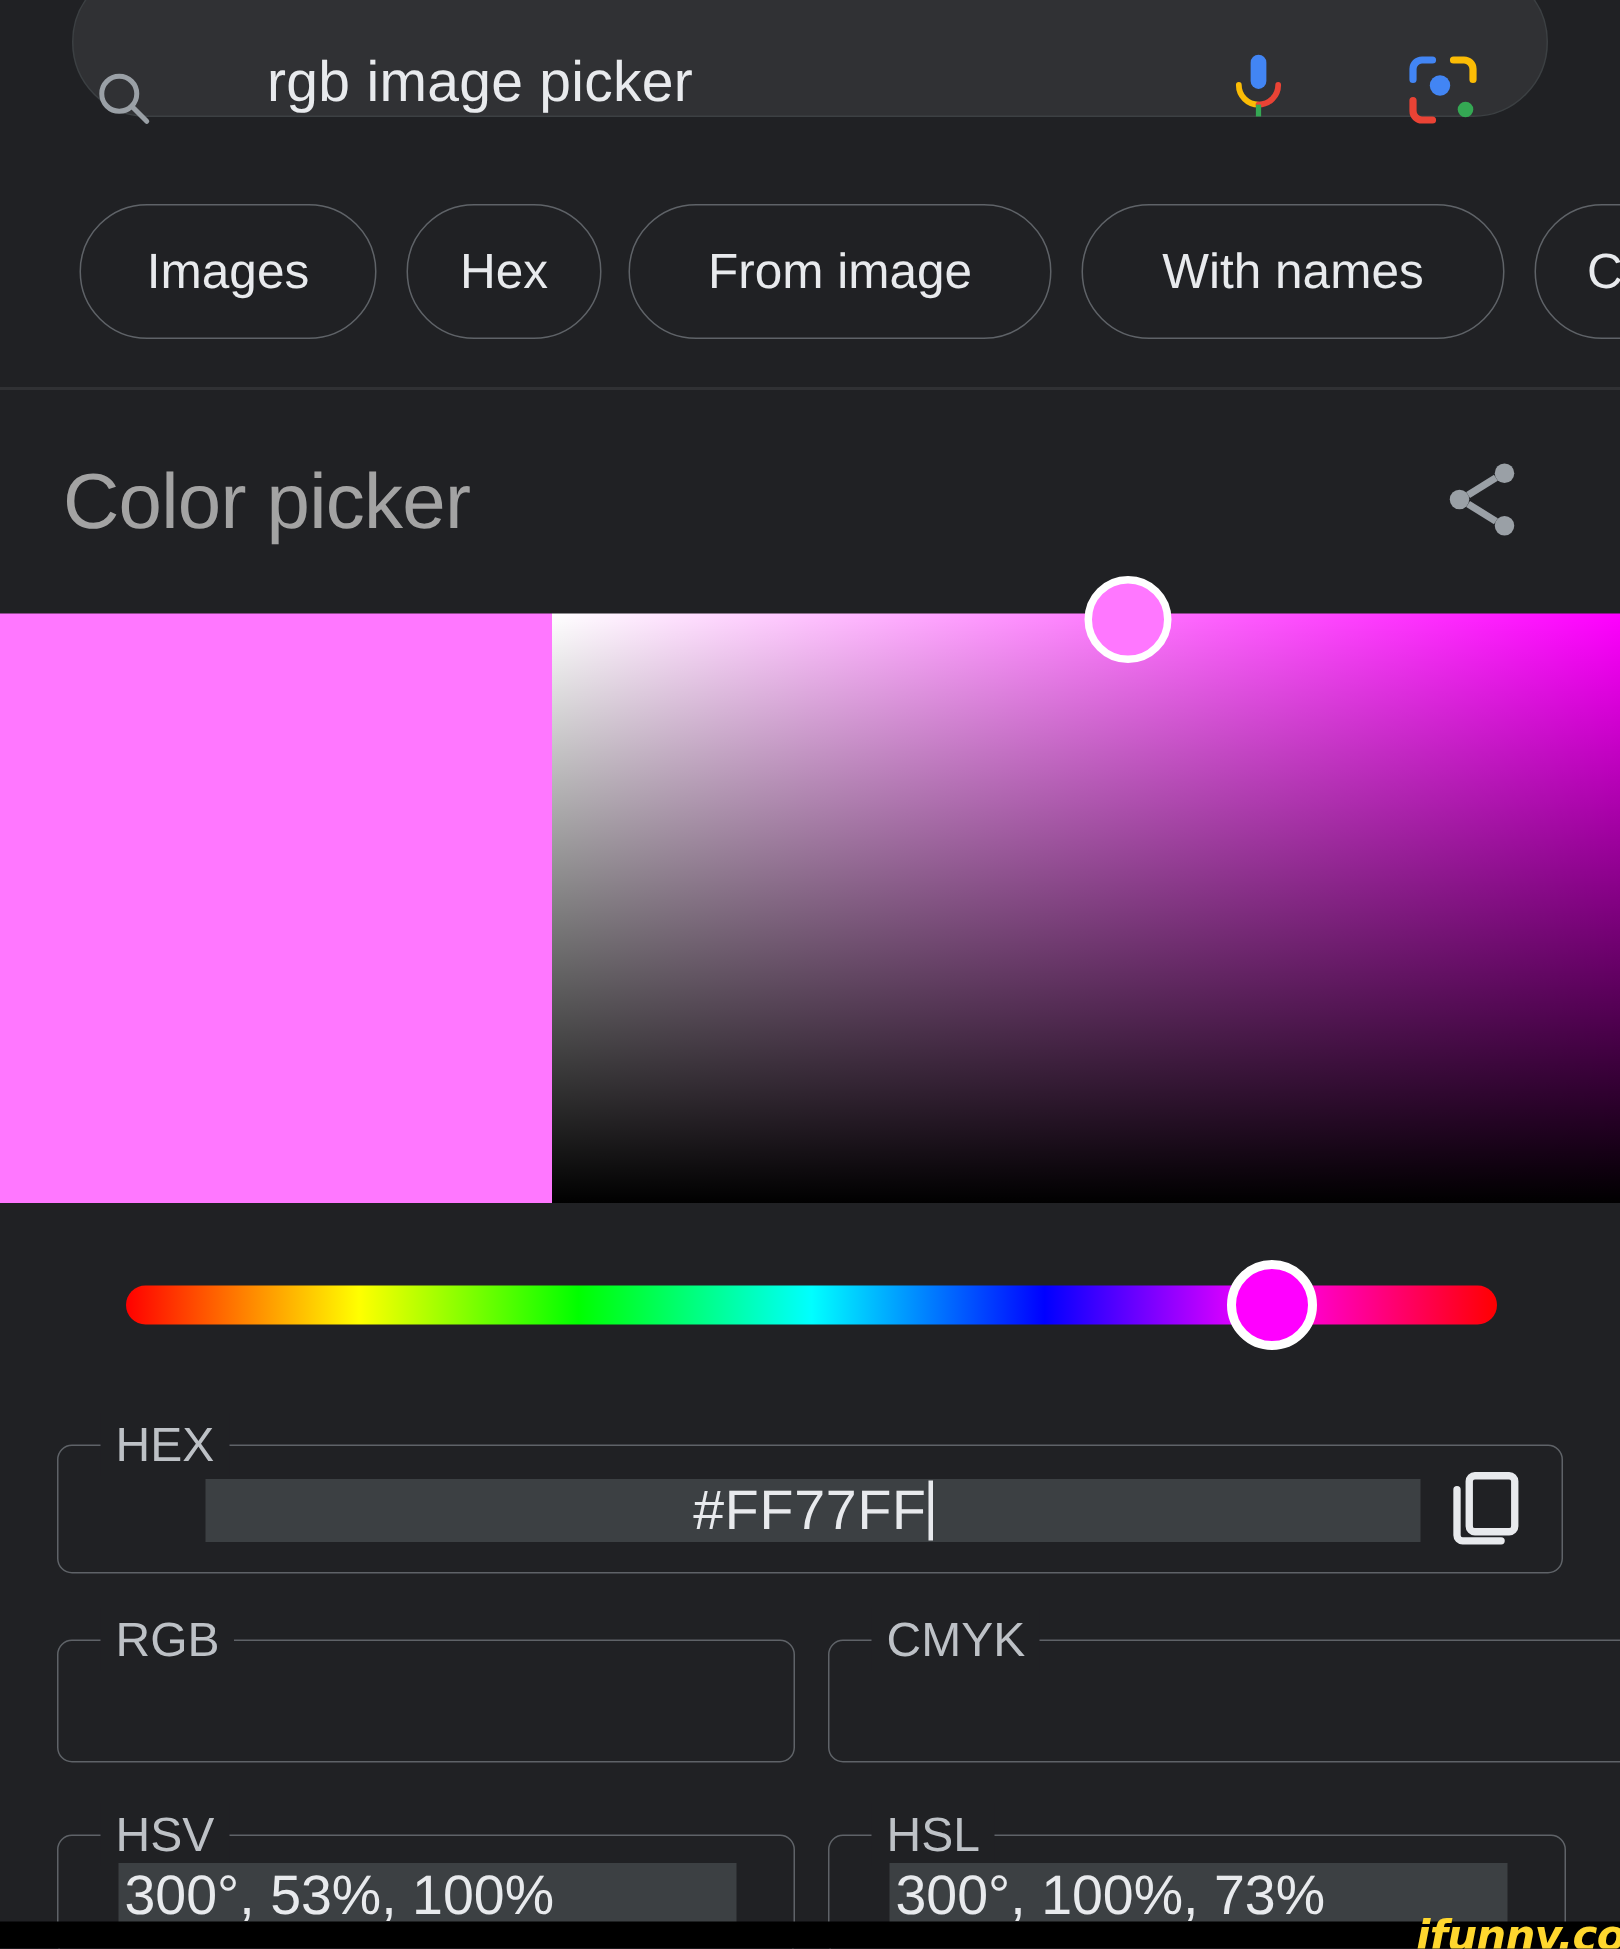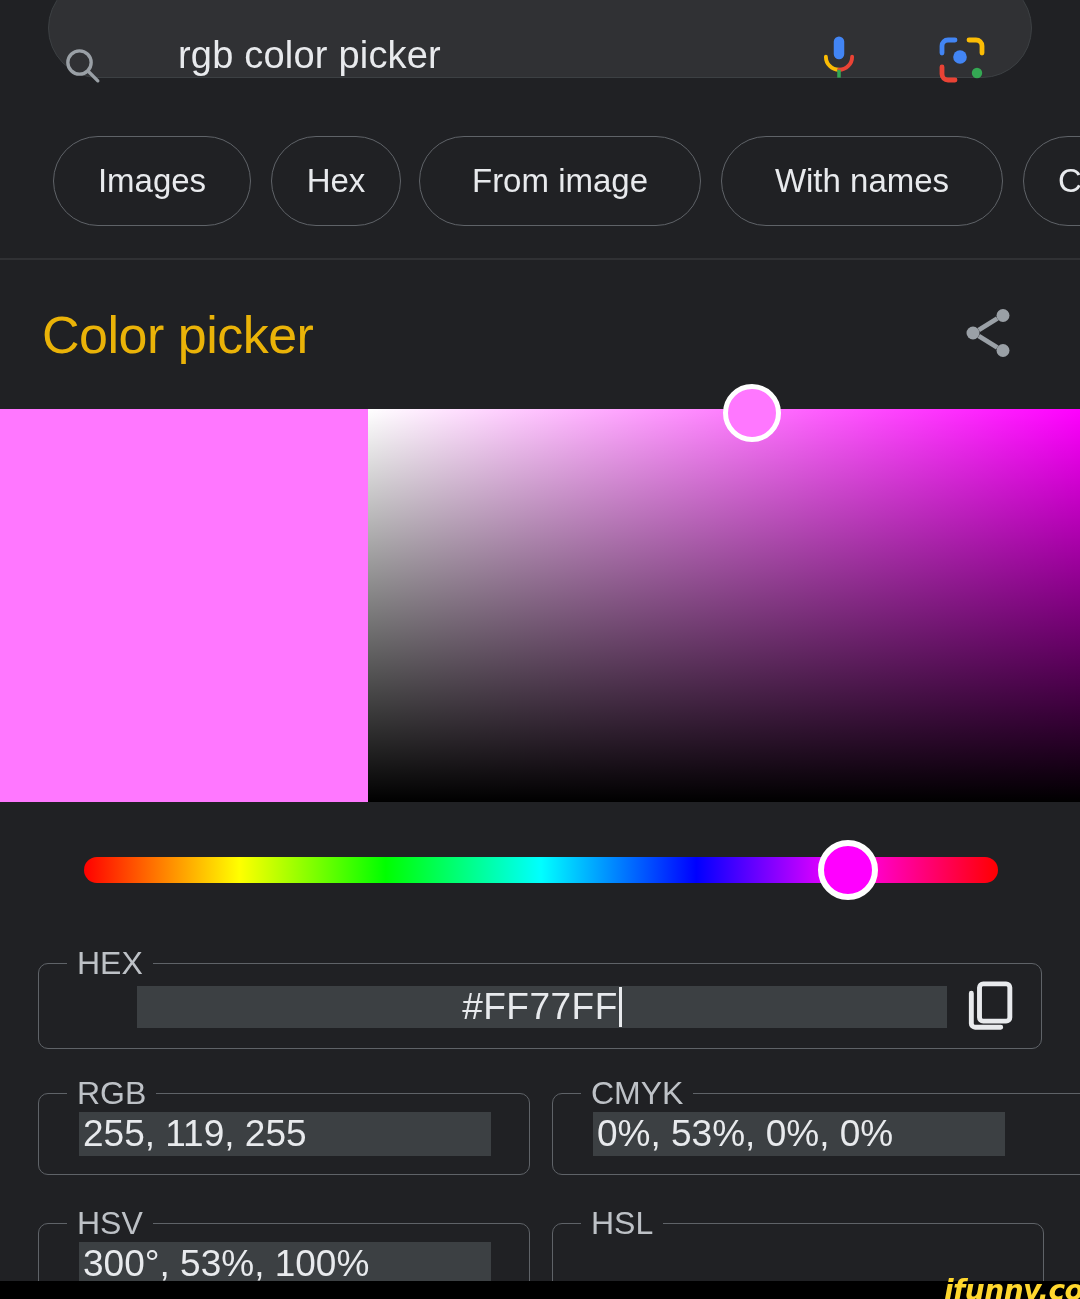--- a/index.html
+++ b/index.html
@@ -40,21 +40,21 @@
     padding: 0 34px;
   }
   .divider {
     position: absolute; left: 0; top: 258px; width: 1080px; height: 2px;
     background: #303134;
   }
 
   
   .picker-title {
     position: absolute; left: 42px; top: 305px;
-    font-size: 52px; color: #eab308; letter-spacing: -.5px;
+    font-size: 52px; color: #a3a3a3; letter-spacing: -.5px;
   }
   .share-icon { position: absolute; left: 958px; top: 302px; width: 60px; height: 62px; }
 
   
   .grad-wrap { position: absolute; left: 0; top: 409px; width: 1080px; height: 393px; }
   .swatch { position: absolute; left: 0; top: 0; width: 368px; height: 393px; }
   .sv-square { position: absolute; left: 368px; top: 0; width: 712px; height: 393px; }
   .sv-white { position: absolute; inset: 0; }
   .sv-black { position: absolute; inset: 0; }
   .sv-cursor {
@@ -133,21 +133,21 @@
 
   <div class="searchbar"></div>
 
   <span class="search-icon">
     <svg viewBox="0 0 24 24" width="40" height="40">
       <circle cx="10.5" cy="10.5" r="7" fill="none" stroke="#9aa0a6" stroke-width="2"></circle>
       <line x1="15.6" y1="15.6" x2="21.5" y2="21.5" stroke="#9aa0a6" stroke-width="2" stroke-linecap="round"></line>
     </svg>
   </span>
 
-  <div class="search-query" title="rgb color picker">rgb color picker</div>
+  <div class="search-query" title="rgb color picker">rgb image picker</div>
 
   <span class="mic-icon">
     <svg viewBox="0 0 24 30" width="42" height="54">
       <rect x="9" y="1" width="6" height="13" rx="3" fill="#4285F4"></rect>
       <path d="M4.5 12.5 A7.5 7.5 0 0 0 12 20" fill="none" stroke="#FBBC05" stroke-width="2.2" stroke-linecap="round"></path>
       <path d="M12 20 A7.5 7.5 0 0 0 19.5 12.5" fill="none" stroke="#EA4335" stroke-width="2.2" stroke-linecap="round"></path>
       <rect x="11" y="20" width="2" height="4.5" fill="#34A853"></rect>
     </svg>
   </span>
 
@@ -202,31 +202,30 @@
   </div>
   <span class="copy-icon">
     <svg viewBox="0 0 24 24" width="56" height="58">
       <rect x="7.5" y="2.5" width="13" height="16" rx="1.6" fill="none" stroke="#e8eaed" stroke-width="2.1"></rect>
       <path d="M4 6.5 v13 a1.6 1.6 0 0 0 1.6 1.6 h11" fill="none" stroke="#e8eaed" stroke-width="2.1" stroke-linecap="round"></path>
     </svg>
   </span>
 
   <div class="field f-rgb">
     <span class="field-legend">RGB</span>
-    <div class="field-value v-small">255, 119, 255</div>
   </div>
   <div class="field f-cmyk">
     <span class="field-legend">CMYK</span>
-    <div class="field-value v-small">0%, 53%, 0%, 0%</div>
   </div>
 
   <div class="field f-hsv">
     <span class="field-legend">HSV</span>
     <div class="field-value v-small">300°, 53%, 100%</div>
   </div>
   <div class="field f-hsl">
     <span class="field-legend">HSL</span>
+    <div class="field-value v-small">300°, 100%, 73%</div>
   </div>
 
   <div class="wm-bottom"></div>
   <div class="watermark wm-text">ifunny.co</div>
 
 </div>
 
 </body></html>

